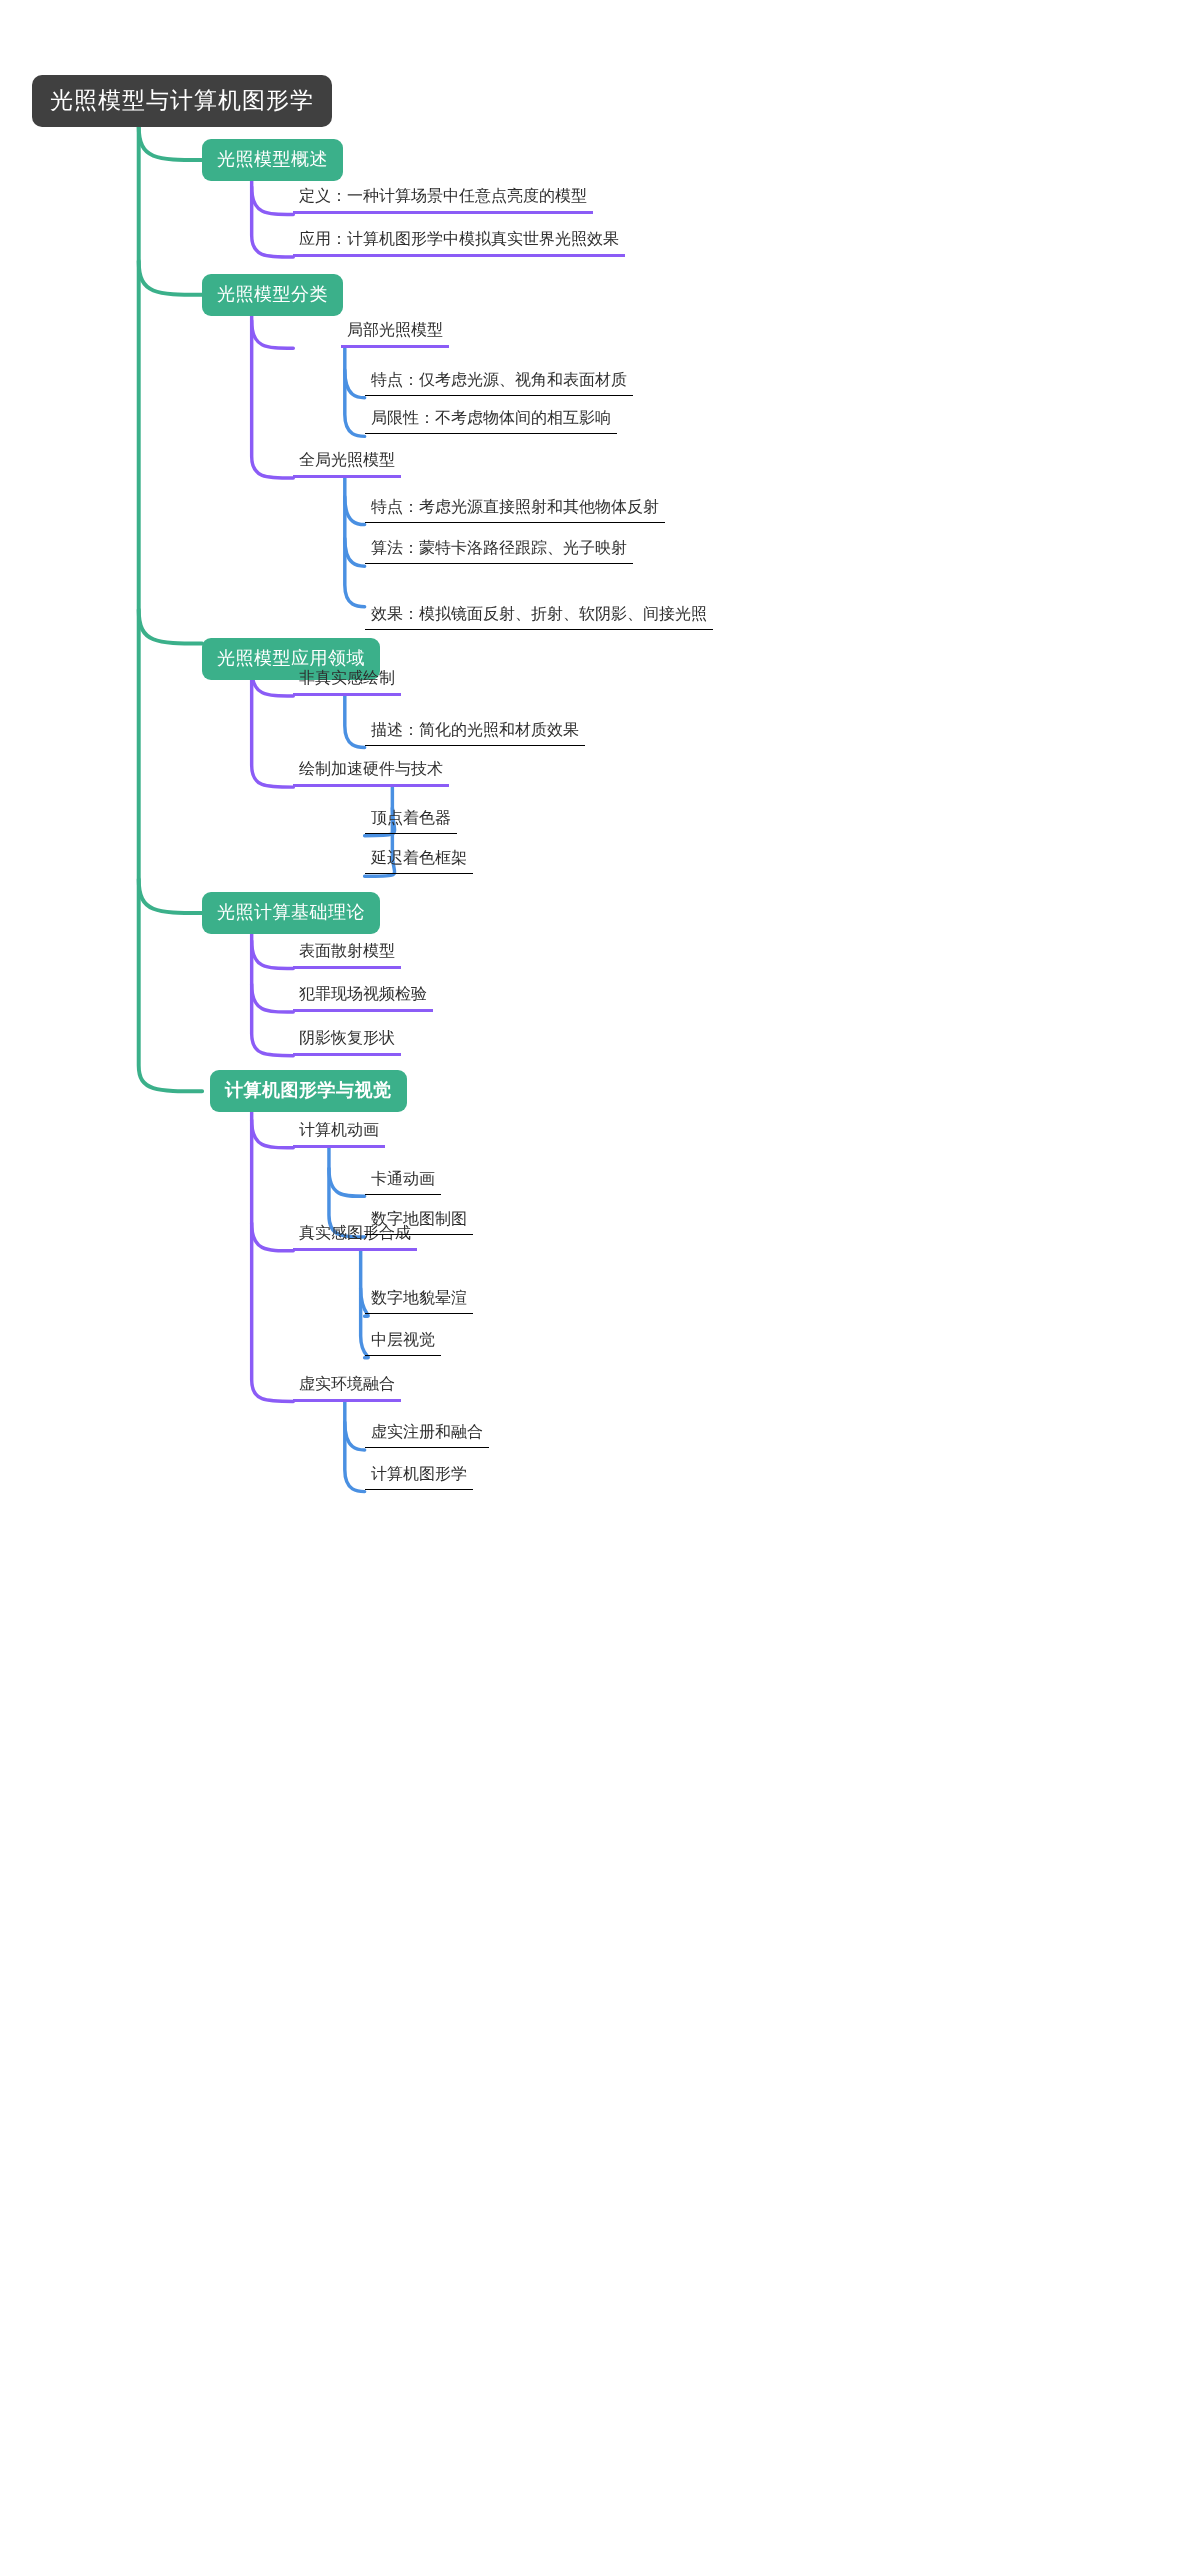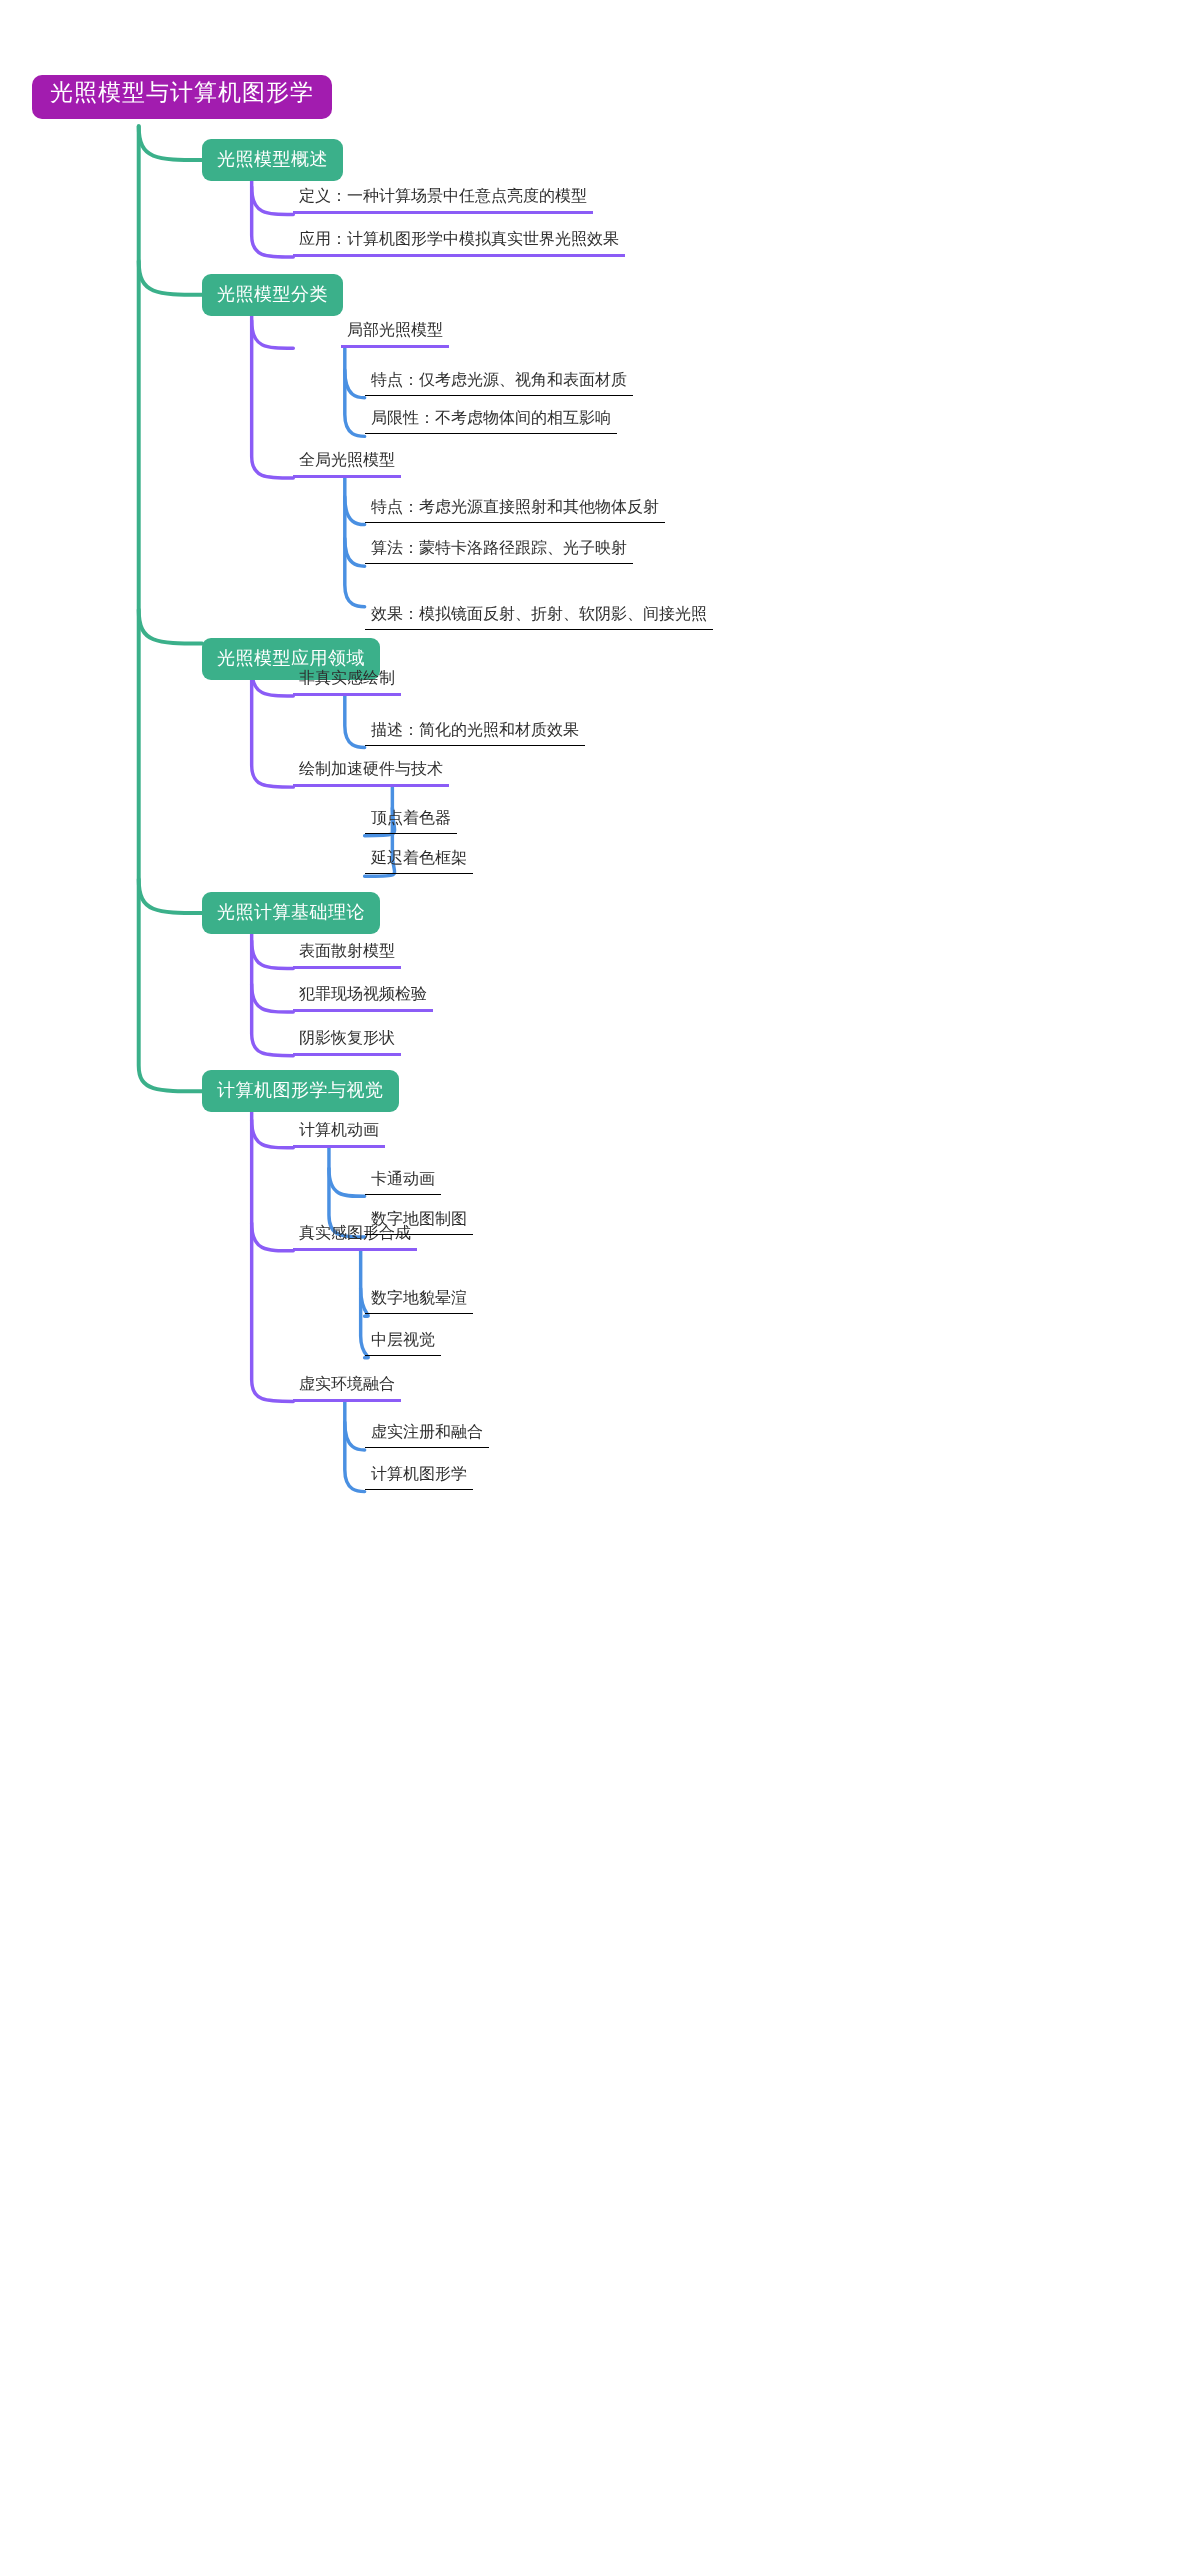--- a/index.html
+++ b/index.html
@@ -5,22 +5,22 @@
   html,body{margin:0;padding:0;background:#ffffff;}
   body{width:1189px;height:2576px;position:relative;overflow:hidden;
        font-family:"Liberation Sans","DejaVu Sans",sans-serif;}
   #stage{position:absolute;left:0;top:0;width:1189px;height:2576px;}
   svg#links{position:absolute;left:0;top:0;width:1189px;height:2576px;pointer-events:none;}
 
   .node{position:absolute;white-space:nowrap;box-sizing:border-box;}
 
   
   .root{
-    background:#a21caf;color:#ffffff;border-radius:10px;
-    font-size:23px;line-height:1;padding:6px 18px 15px 18px;
+    background:#404040;color:#ffffff;border-radius:10px;
+    font-size:23px;line-height:1;padding:14px 18px 15px 18px;
     letter-spacing:1px;
   }
   
   .lvl1{
     background:#3bb08a;color:#ffffff;border-radius:9px;
     font-size:18px;line-height:1;padding:11px 15px 13px 15px;
     letter-spacing:0.5px;
   }
   
   .lvl2{
@@ -114,21 +114,21 @@
           C 348 1505, 362 1505, 368 1505" stroke="#4a90e2" stroke-width="3.5" fill="none" stroke-linecap="round"></path>
       <path d="M 348 1435
             C 348 1463, 362 1463, 368 1463" stroke="#4a90e2" stroke-width="3.5" fill="none" stroke-linecap="round"></path>
     </svg>
   <div id="nodes">
       <div class="node root" style="left: 32px; top: 75px;">光照模型与计算机图形学</div>
       <div class="node lvl1" style="left: 202px; top: 139px;">光照模型概述</div>
       <div class="node lvl1" style="left: 202px; top: 274px;">光照模型分类</div>
       <div class="node lvl1" style="left: 202px; top: 638px;">光照模型应用领域</div>
       <div class="node lvl1" style="left: 202px; top: 892px;">光照计算基础理论</div>
-      <div class="node lvl1" style="left: 202px; top: 1070px;">计算机图形学与视觉</div>
+      <div class="node lvl1" style="left: 210px; top: 1070px; font-weight: bold;">计算机图形学与视觉</div>
       <div class="node lvl2" style="left: 293px; top: 188px;">定义：一种计算场景中任意点亮度的模型</div>
       <div class="node lvl2" style="left: 293px; top: 231px;">应用：计算机图形学中模拟真实世界光照效果</div>
       <div class="node lvl2" style="left: 293px; top: 322px; margin-left: 48px;">局部光照模型</div>
       <div class="node lvl2" style="left: 293px; top: 452px;">全局光照模型</div>
       <div class="node lvl3" style="left: 365px; top: 372px;">特点：仅考虑光源、视角和表面材质</div>
       <div class="node lvl3" style="left: 365px; top: 410px;">局限性：不考虑物体间的相互影响</div>
       <div class="node lvl3" style="left: 365px; top: 499px;">特点：考虑光源直接照射和其他物体反射</div>
       <div class="node lvl3" style="left: 365px; top: 540px;">算法：蒙特卡洛路径跟踪、光子映射</div>
       <div class="node lvl3" style="left: 365px; top: 581px; margin-top: 25px;">效果：模拟镜面反射、折射、软阴影、间接光照</div>
       <div class="node lvl2" style="left: 293px; top: 670px;">非真实感绘制</div>

